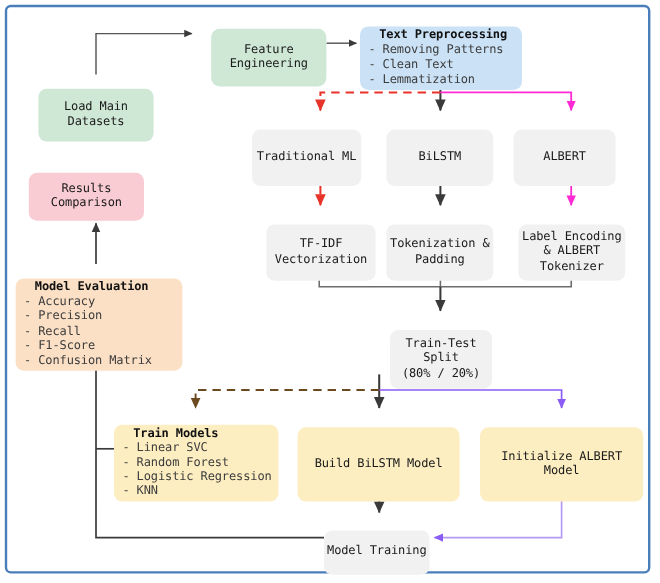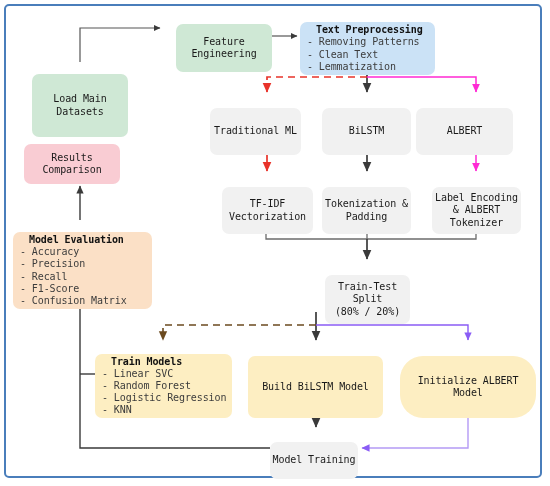--- a/index.html
+++ b/index.html
@@ -74,21 +74,21 @@
     <path d="M316,406 L316,427" stroke="#3a3a3a" stroke-width="1.7" fill="none" marker-end="url(#ar-k)"></path>
     <path d="M468,406 L468,448 L362,448" stroke="#b49af5" stroke-width="1.4" fill="none" marker-end="url(#ar-p)"></path>
 
     <g stroke="#3a3a3a" fill="none" stroke-width="1.4">
       <path d="M270,448 L80,448 L80,301" marker-end="url(#ar-k)"></path>
       <path d="M95,374 L80,374"></path>
       <path d="M80,220 L80,186" marker-end="url(#ar-k)"></path>
     </g>
   </svg>
 
-  <div class="node green" style="left:32px;top:62px;width:96px;height:63px;">
+  <div class="node green" style="left:32px;top:62px;width:96px;height:44px;">
     <div class="ttl">Load Main
 Datasets</div>
   </div>
 
   <div class="node green" style="left:176px;top:12px;width:96px;height:48px;">
     <div class="ttl">Feature
 Engineering</div>
   </div>
 
   <div class="node blue listbox" style="left:300px;top:10px;width:135px;height:53px;">
@@ -97,21 +97,21 @@
     <div class="li">- Clean Text</div>
     <div class="li">- Lemmatization</div>
   </div>
 
   <div class="node gray" style="left:210px;top:96px;width:91px;height:47px;">
     <div class="ttl">Traditional ML</div>
   </div>
   <div class="node gray" style="left:322px;top:96px;width:89px;height:47px;">
     <div class="ttl">BiLSTM</div>
   </div>
-  <div class="node gray" style="left:416px;top:96px;width:97px;height:47px;">
+  <div class="node gray" style="left:428px;top:96px;width:85px;height:47px;">
     <div class="ttl">ALBERT</div>
   </div>
 
   <div class="node gray" style="left:222px;top:175px;width:91px;height:47px;">
     <div class="ttl">TF-IDF
 Vectorization</div>
   </div>
   <div class="node gray" style="left:322px;top:175px;width:89px;height:47px;">
     <div class="ttl">Tokenization &amp;
 Padding</div>
@@ -146,20 +146,20 @@
     <div class="hd">Train Models</div>
     <div class="li">- Linear SVC</div>
     <div class="li">- Random Forest</div>
     <div class="li">- Logistic Regression</div>
     <div class="li">- KNN</div>
   </div>
 
   <div class="node yellow" style="left:248px;top:344px;width:135px;height:62px;">
     <div class="ttl">Build BiLSTM Model</div>
   </div>
-  <div class="node yellow" style="left:400px;top:344px;width:136px;height:62px;border-radius:23px;">
+  <div class="node yellow" style="left:400px;top:344px;width:136px;height:62px;">
     <div class="ttl">Initialize ALBERT Model</div>
   </div>
 
   <div class="node gray" style="left:270px;top:430px;width:88px;height:37px;">
     <div class="ttl">Model Training</div>
   </div>
 </div>
 
 </body></html>

